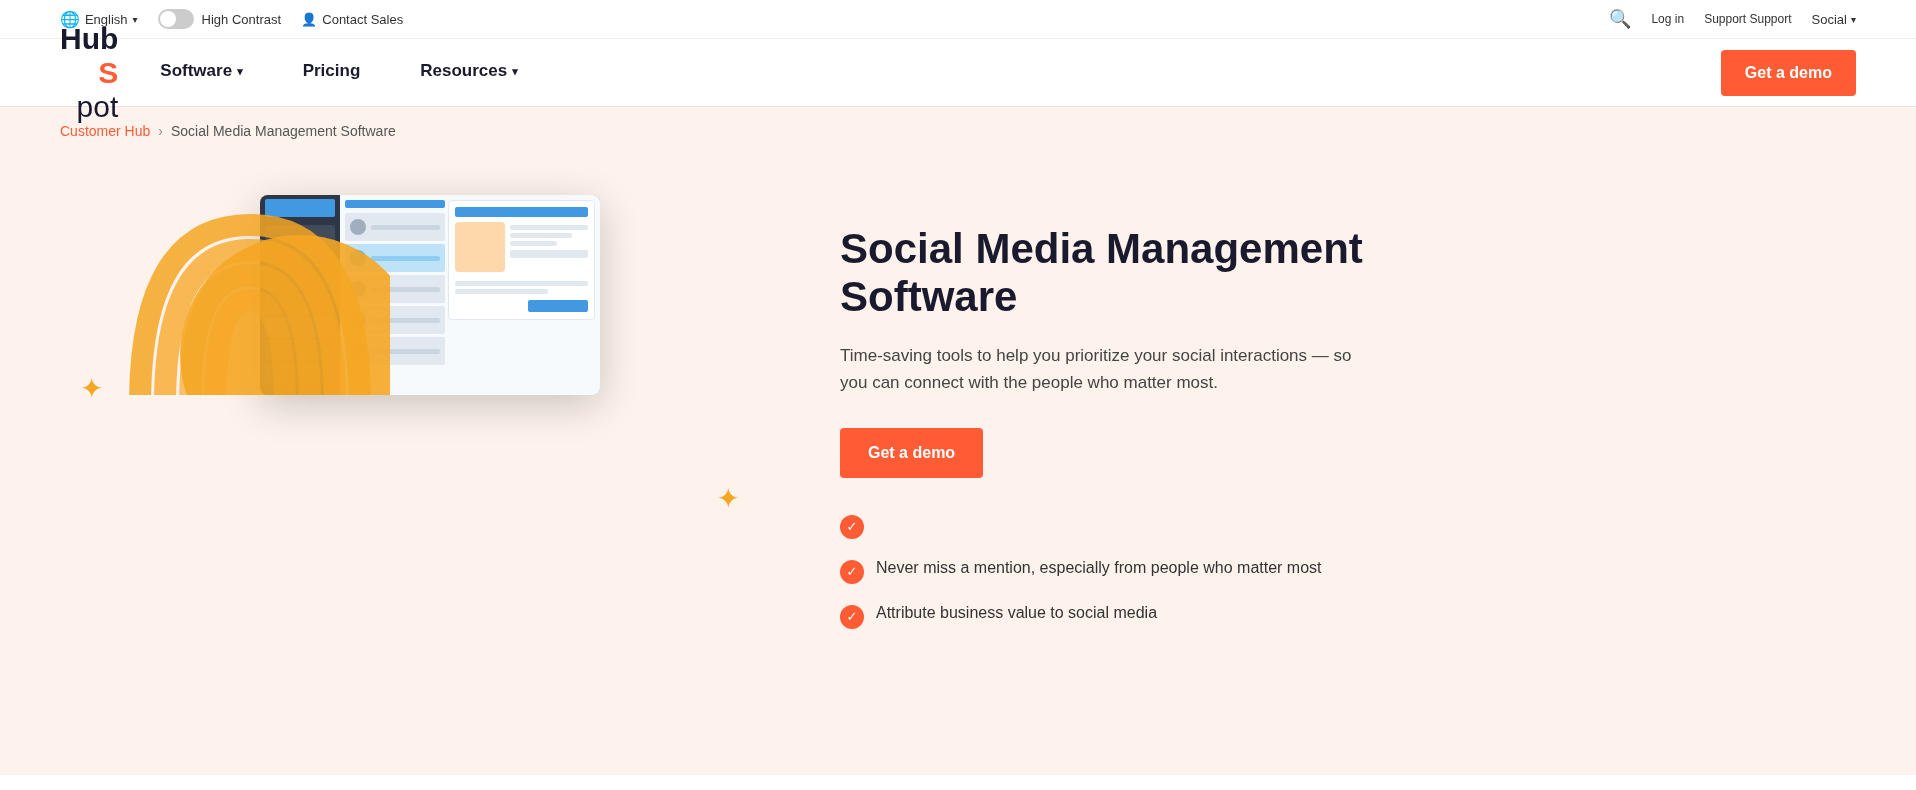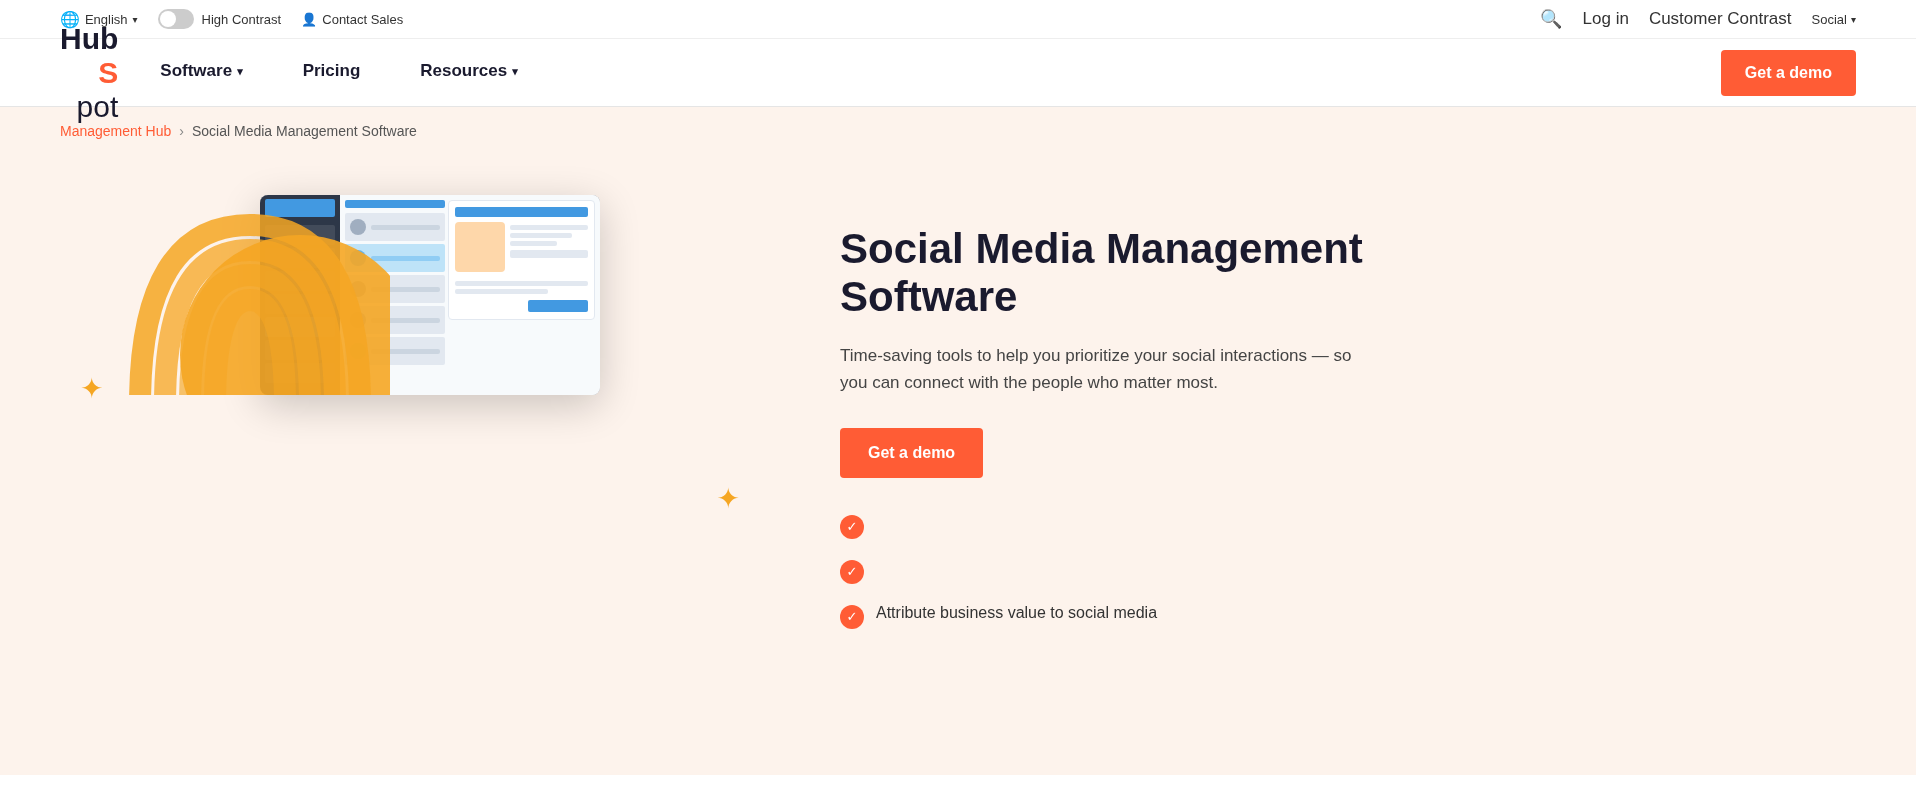--- a/index.html
+++ b/index.html
@@ -24,21 +24,21 @@
       width: 36px; height: 20px; background: #ccc; border-radius: 10px;
       position: relative; cursor: pointer;
     }
     .toggle::after {
       content: ''; position: absolute; width: 16px; height: 16px;
       background: #fff; border-radius: 50%; top: 2px; left: 2px;
       transition: left 0.2s;
     }
     .contact-sales { display: flex; align-items: center; gap: 5px; cursor: pointer; }
     .search-icon-wrap { cursor: pointer; font-size: 18px; color: #0081CB; }
-    .top-bar-right a { text-decoration: none; color: #333; font-size: 17px; }
+    .top-bar-right a { text-decoration: none; color: #333; font-size: 12px; }
     .about-wrap { display: flex; align-items: center; gap: 4px; cursor: pointer; }
     .chevron { font-size: 10px; }
 
     
     .nav-bar {
       display: flex;
       align-items: center;
       justify-content: space-between;
       padding: 0 60px;
       height: 68px;
@@ -240,21 +240,21 @@
       <span>High Contrast</span>
     </div>
     <div class="contact-sales">
       <span>👤</span>
       <span>Contact Sales</span>
     </div>
   </div>
   <div class="top-bar-right">
     <span class="search-icon-wrap">🔍</span>
     <a href="#">Log in</a>
-    <a href="#">Customer Contrast</a>
+    <a href="#">Support Support</a>
     <div class="about-wrap">
       <span>Social</span>
       <span class="chevron">▾</span>
     </div>
   </div>
 </div>
 
 <nav class="nav-bar">
   <div class="nav-left">
     <a href="#" class="logo">
@@ -274,21 +274,21 @@
         <span>Resources</span>
         <span style="font-size:11px;">▾</span>
       </a>
     </div>
   </div>
   <button class="get-demo-btn">Get a demo</button>
 </nav>
 
 <div class="breadcrumb-wrap">
   <div class="breadcrumb">
-    <a href="#">Management Hub</a>
+    <a href="#">Customer Hub</a>
     <span class="breadcrumb-sep">›</span>
     <span class="breadcrumb-current">Social Media Management Software</span>
   </div>
 </div>
 
 <section class="hero">
 
   <div class="hero-left">
 
     <div class="sparkle sparkle-tl">✦</div>
@@ -376,20 +376,21 @@
   <div class="hero-right">
     <h1 class="hero-title">Social Media Management Software</h1>
     <p class="hero-subtitle">Time-saving tools to help you prioritize your social interactions — so you can connect with the people who matter most.</p>
     <button class="hero-cta">Get a demo</button>
     <ul class="features-list">
       <li class="feature-item">
         <div class="check-icon">✓</div>
       </li>
       <li class="feature-item">
         <div class="check-icon">✓</div>
+        <span>Never miss a mention, especially from people who matter most</span>
       </li>
       <li class="feature-item">
         <div class="check-icon">✓</div>
         <span>Attribute business value to social media</span>
       </li>
     </ul>
   </div>
 </section>
 
 </body></html>

